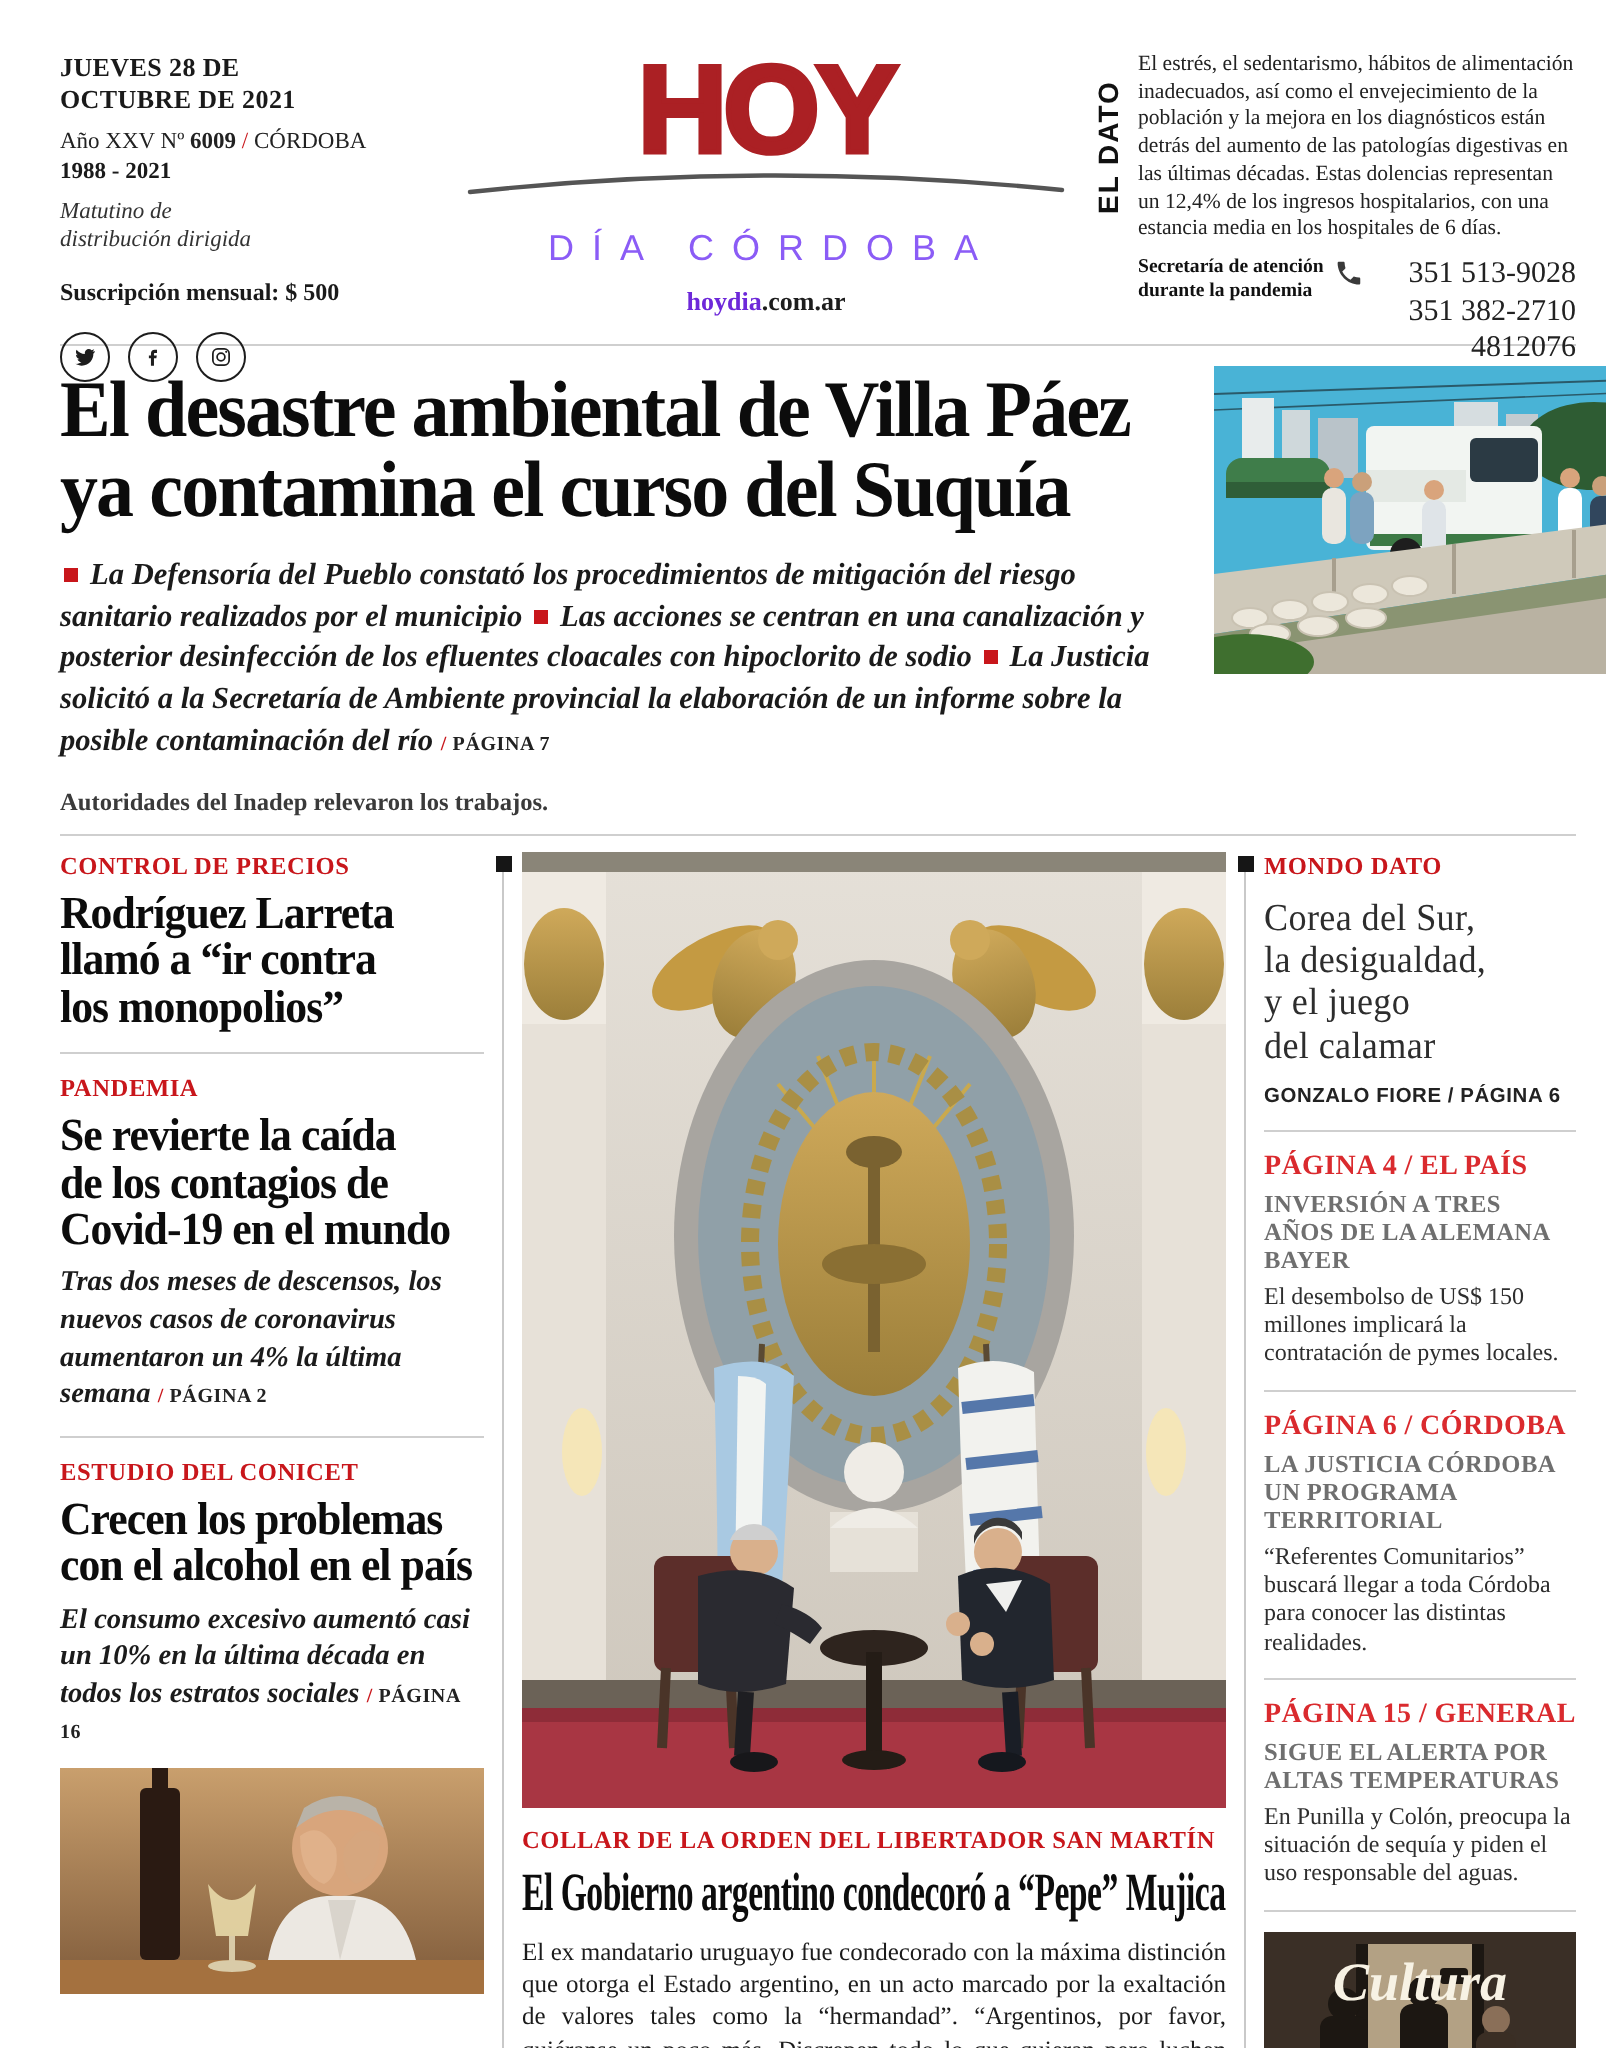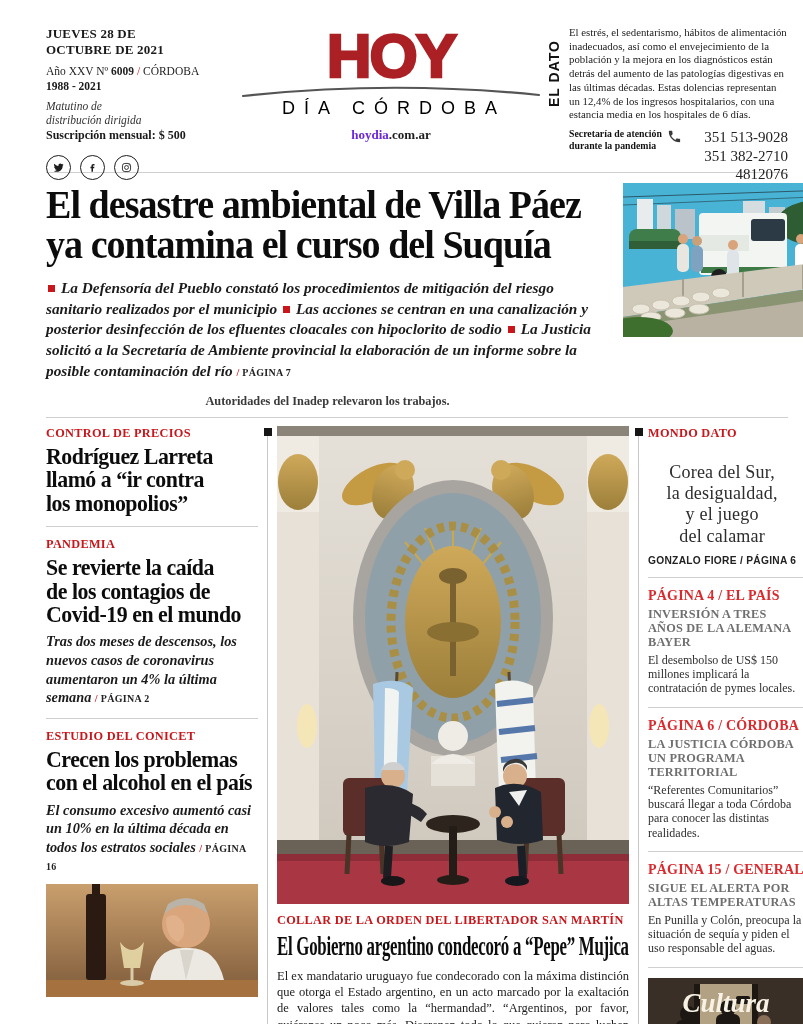--- a/index.html
+++ b/index.html
@@ -1,37 +1,37 @@
 <!DOCTYPE html>
 <html><head>
 <meta charset="utf-8">
 <style>
   html,body{margin:0;padding:0;}
   body{width:803px;height:1024px;background:#fff;font-family:"Liberation Serif",serif;color:#1a1a1a;overflow:hidden;}
-  .page{width:803px;height:1024px;box-sizing:border-box;padding:0 15px 0 46px;overflow:hidden;position:relative;}
+  .page{width:803px;height:1024px;box-sizing:border-box;padding:0 15px 0 30px;overflow:hidden;position:relative;}
 
   
   .masthead{display:grid;grid-template-columns:190px 1fr 242px;padding-top:26px;height:146px;}
   .mh-left{font-size:12px;line-height:1.25;}
   .mh-date{font-weight:700;font-size:13px;line-height:1.2;letter-spacing:.2px;}
   .mh-ed{margin-top:7px;font-size:11.5px;color:#222;}
   .mh-ed b{font-weight:700;}
   .red{color:#c8161b;}
   .mh-years{font-weight:700;font-size:11.5px;}
   .mh-tag{margin-top:7px;font-style:italic;font-size:11.5px;color:#333;line-height:1.2;}
-  .mh-sub{margin-top:0;font-weight:700;font-size:12px;}
+  .mh-sub{margin-top:11px;font-weight:700;font-size:12px;}
   .social{margin-top:12px;display:flex;gap:9px;}
   .soc{width:23px;height:23px;border:1.6px solid #1d1d1d;border-radius:50%;display:flex;align-items:center;justify-content:center;}
   .soc svg{width:13px;height:13px;fill:#1d1d1d;}
   .soc.ig svg{fill:none;stroke:#1d1d1d;stroke-width:1.6;}
 
   .mh-center{text-align:center;padding-top:2px;}
   .logo{font-family:"Liberation Sans",sans-serif;font-weight:700;font-size:62px;line-height:.9;color:#ab2024;-webkit-text-stroke:2.6px #ab2024;letter-spacing:-2px;display:inline-block;}
   .logo-curve{display:block;margin:2px auto 0;}
-  .logo-sub{font-family:"Liberation Sans",sans-serif;font-size:18px;letter-spacing:9px;color:#000000;margin-top:0;padding-left:6px;}
+  .logo-sub{font-family:"Liberation Sans",sans-serif;font-size:18px;letter-spacing:9px;color:#8b5cf6;margin-top:16px;padding-left:6px;}
   .site{margin-top:8px;font-size:13px;font-weight:700;}
   .site .nm{color:#6d28d9;}
   .site .tld{color:#1d1d1d;}
 
   .mh-right{display:flex;gap:7px;}
   .eldato-label{writing-mode:vertical-rl;transform:rotate(180deg);font-family:"Liberation Sans",sans-serif;font-weight:700;font-size:14px;letter-spacing:1px;color:#111;align-self:start;height:96px;text-align:center;}
   .eldato-body{flex:1;}
   .eldato-text{font-size:10.8px;line-height:1.27;color:#222;text-align:left;}
   .phones{display:flex;align-items:flex-start;gap:5px;margin-top:6px;}
   .ph-label{font-weight:700;font-size:9.8px;line-height:1.2;color:#111;white-space:nowrap;}
@@ -40,21 +40,21 @@
 
   .rule{height:1px;background:#cfcfcf;}
 
   
   .lead{display:grid;grid-template-columns:1fr 238px;column-gap:14px;padding:10px 0 8px;}
   .fitline{display:block;white-space:nowrap;transform-origin:0 50%;}
   .lead-h{font-size:40px;font-weight:700;line-height:1.01;letter-spacing:-1px;color:#0c0c0c;margin:2px 0 0;}
   .deck{font-size:15.3px;font-weight:700;font-style:italic;line-height:1.36;color:#1b1b1b;margin:12px 0 0;}
   .sqb{display:inline-block;width:7px;height:7px;background:#c8161b;margin:0 6px 1px 2px;}
   .pageref{font-style:normal;font-weight:700;font-size:10px;color:#222;letter-spacing:.3px;}
-  .lead-cap{margin-top:12px;text-align:center;font-size:12.3px;font-weight:700;color:#3a3a3a;}
+  .lead-cap{margin-top:12px;text-align:left;font-size:12.3px;font-weight:700;color:#3a3a3a;}
   .lead-photo svg{display:block;border:0;}
 
   
   .bodygrid{display:grid;grid-template-columns:212px 1px 352px 1px 156px;column-gap:9px;padding-top:8px;}
   .vdiv{background:#c9c9c9;position:relative;margin-top:4px;}
   .vdiv .sq{position:absolute;top:-2px;left:-3.5px;width:8px;height:8px;background:#161616;}
 
   .kicker{font-weight:700;font-size:12.3px;color:#c8161b;letter-spacing:.3px;}
   .story h3{margin:4px 0 6px;font-size:23px;font-weight:700;line-height:1.02;letter-spacing:-.5px;color:#0c0c0c;}
   .story .sdeck{font-size:14.3px;font-style:italic;font-weight:700;line-height:1.3;color:#1b1b1b;margin:0;}
@@ -62,21 +62,21 @@
   .lphoto{margin-top:9px;}
   .lphoto svg{display:block;}
 
   
   .cphoto svg{display:block;}
   .c-kicker{margin-top:9px;}
   .c-h{font-size:27px;font-weight:700;letter-spacing:-.4px;color:#0c0c0c;margin:3px 0 6px;}
   .c-body{font-size:12.5px;line-height:1.3;color:#1b1b1b;margin:0;text-align:justify;}
 
   
-  .op-h{font-size:19px;font-weight:400;line-height:1.12;color:#2d2d2d;margin:20px 0 9px;letter-spacing:.2px;text-align:center;}
+  .op-h{font-size:19px;font-weight:400;line-height:1.12;color:#2d2d2d;margin:8px 0 9px;letter-spacing:.2px;}
   .byline{font-family:"Liberation Sans",sans-serif;font-weight:700;font-size:10.2px;color:#222;letter-spacing:.3px;}
   .brief .plabel{font-weight:700;font-size:14px;color:#da2a2e;letter-spacing:.2px;}
   .brief .btitle{font-weight:700;font-size:12.3px;line-height:1.16;color:#6f6f6f;margin-top:3px;letter-spacing:.2px;}
   .brief .btext{font-size:12px;line-height:1.2;color:#2e2e2e;margin-top:3px;}
 </style>
 </head>
 <body>
 
 <div class="page">
 

